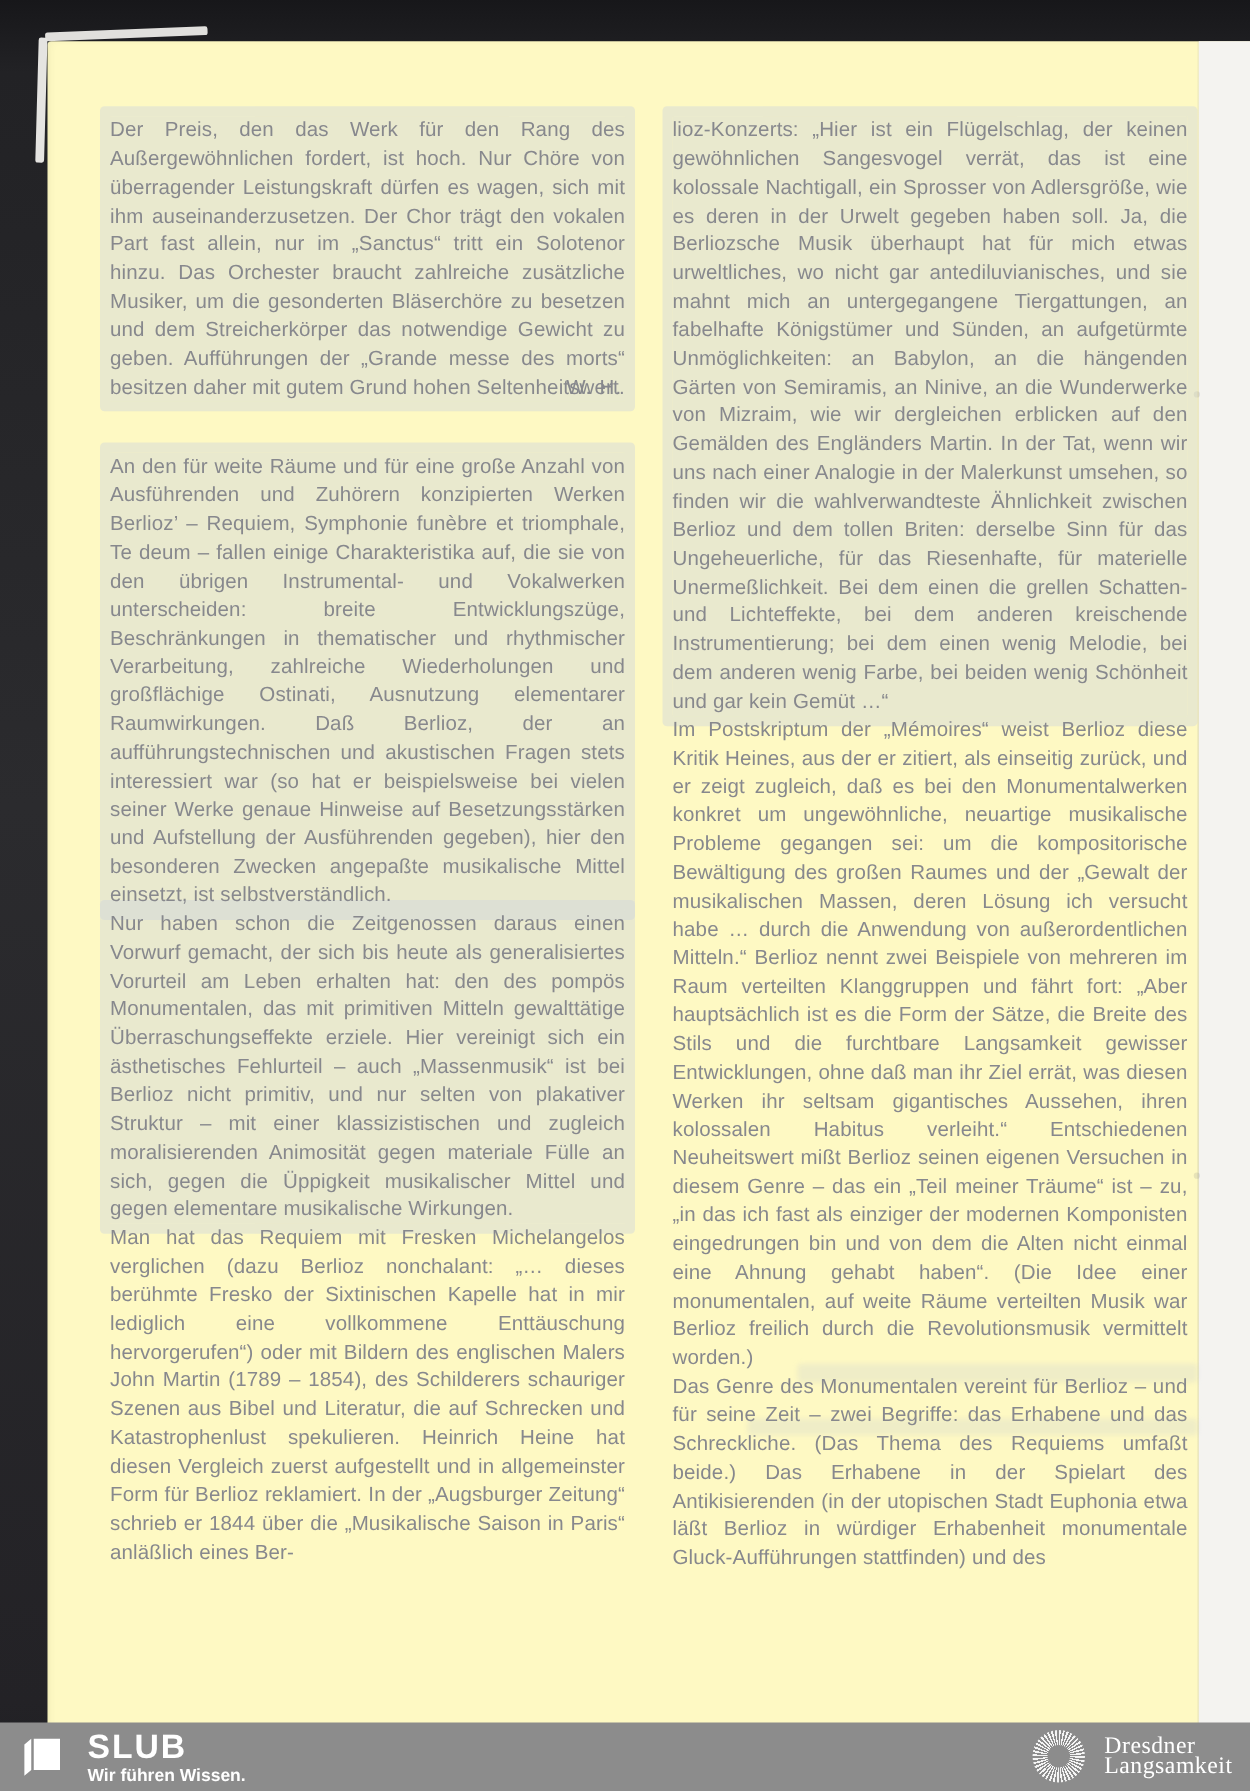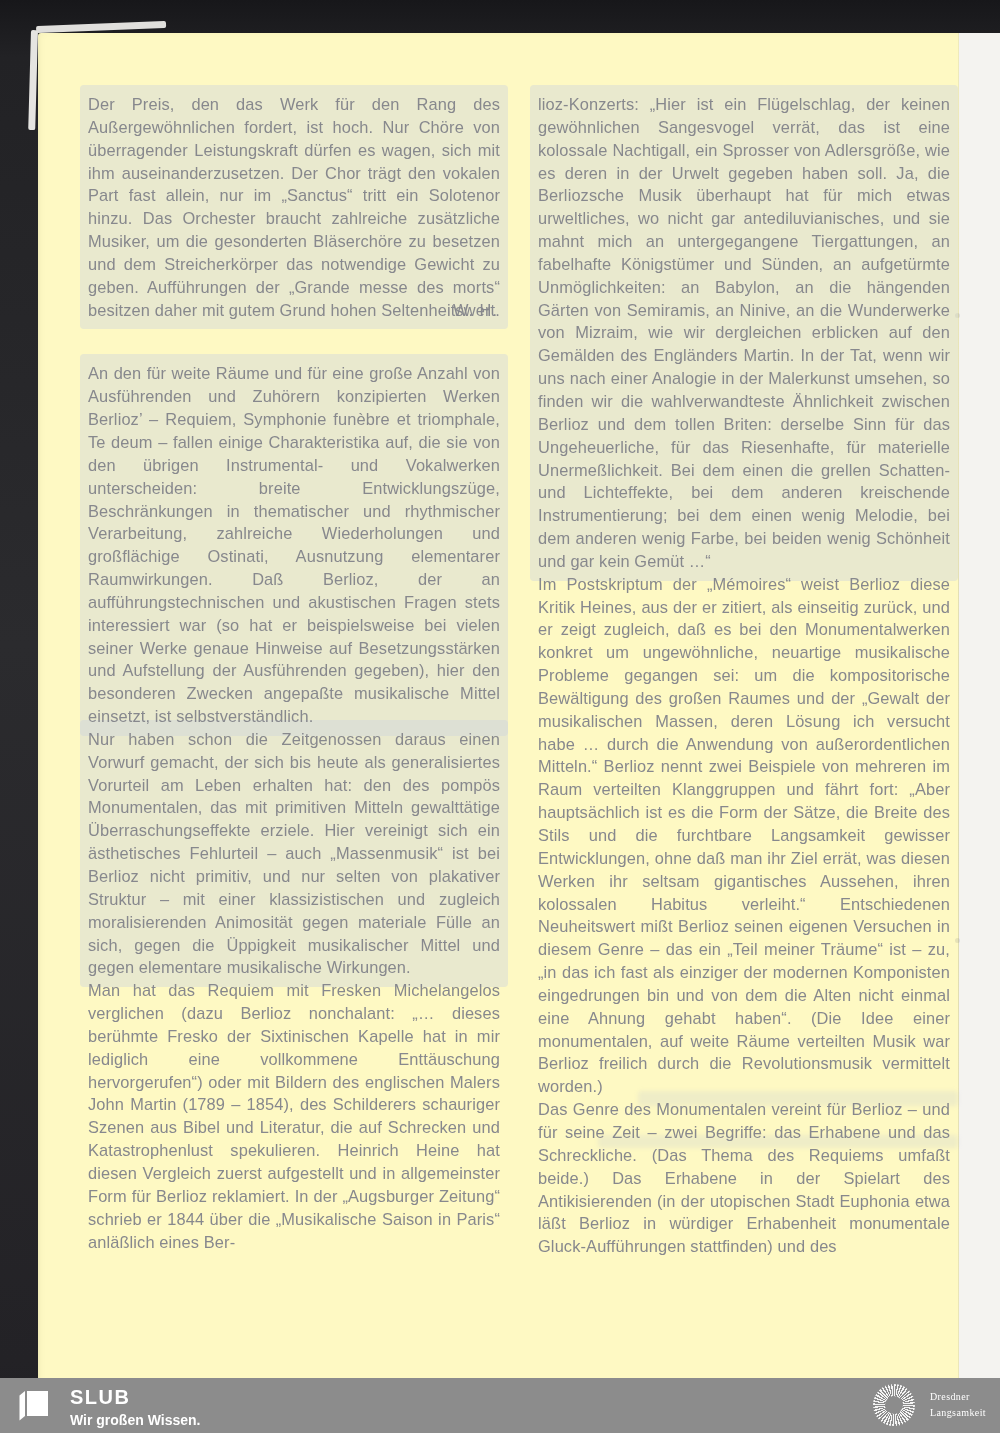--- a/index.html
+++ b/index.html
@@ -46,27 +46,27 @@
     border-radius:1px;
   }
   .p-rel{position:relative;}
   .sig{position:absolute;right:2px;bottom:0;letter-spacing:1px;margin-left:36px;}
   .gap{height:41px;}
 
   
   .footer{position:absolute;left:0;bottom:0;width:1000px;height:55px;background:#8c8c8c;}
   .slub{position:absolute;left:17px;top:6px;display:flex;align-items:flex-start;cursor:pointer;}
   .book-icon{width:36px;height:36px;margin-right:17px;margin-top:2px;}
-  .slub-name{color:#fff;font-weight:700;font-size:20px;line-height:27px;letter-spacing:1.5px;}
+  .slub-name{color:#fff;font-weight:700;font-size:27px;line-height:27px;letter-spacing:1.5px;}
   .slub-tag{color:#fff;font-weight:700;font-size:14px;line-height:16px;margin-top:1px;}
   .phil{position:absolute;right:14px;top:6px;display:flex;align-items:center;cursor:pointer;}
   .starburst{width:42px;height:42px;border-radius:50%;margin-right:15px;position:relative;
     background:repeating-conic-gradient(#f4f4f4 0deg 4.5deg, rgba(255,255,255,0) 4.5deg 9deg);}
   .starburst::after{content:"";position:absolute;inset:12px;border-radius:50%;background:#8c8c8c;}
-  .phil-text{font-family:"Liberation Serif", serif;color:#fff;font-size:10px;line-height:16.5px;letter-spacing:0.4px;}
+  .phil-text{font-family:"Liberation Serif", serif;color:#fff;font-size:19px;line-height:16.5px;letter-spacing:0.4px;}
 </style>
 </head>
 <body>
 
 <div class="paper">
   <div class="stack-a"></div>
   <div class="stack-b"></div>
   <div class="right-margin"></div>
   <div class="fold-line"></div>
   <div class="staple s1"></div>
@@ -93,21 +93,21 @@
 </div>
 
 <div class="footer">
   <div class="slub">
     <svg class="book-icon" viewBox="0 0 36 36" xmlns="http://www.w3.org/2000/svg">
       <path d="M10 5h21v25H10z" fill="#ffffff"></path>
       <path d="M2.5 9.5 8 5v25l-5.5 4.5z" fill="#ffffff"></path>
     </svg>
     <div class="slub-text">
       <div class="slub-name">SLUB</div>
-      <div class="slub-tag">Wir großen Wissen.</div>
+      <div class="slub-tag">Wir führen Wissen.</div>
     </div>
   </div>
   <div class="phil">
     <div class="starburst"></div>
     <div class="phil-text">
       <div>Dresdner</div>
       <div>Langsamkeit</div>
     </div>
   </div>
 </div>

